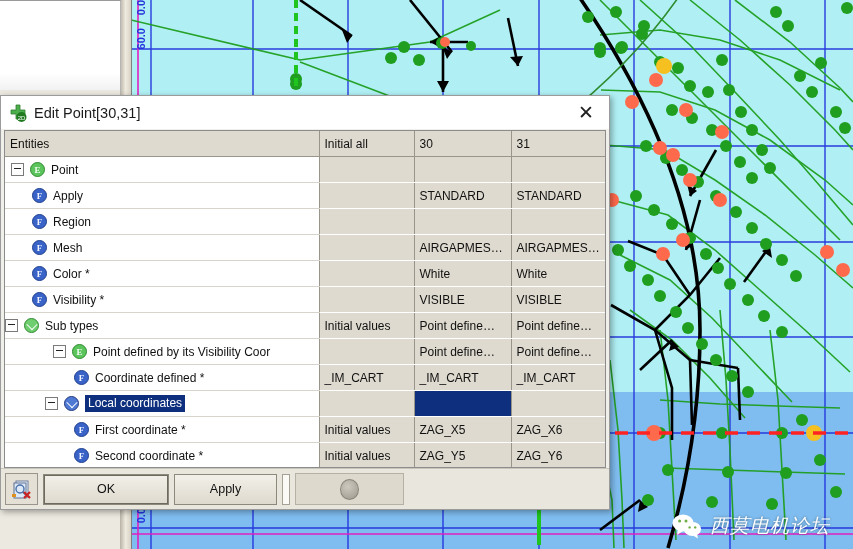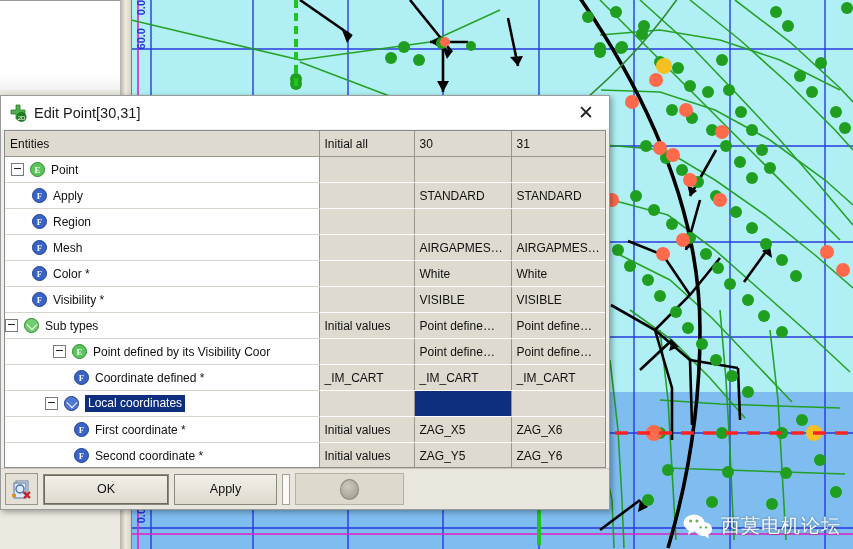--- a/index.html
+++ b/index.html
@@ -238,23 +238,24 @@
   }
   .mini-scroll {
     width: 6px; height: 29px;
     background: #fbfaf6;
     border: 1px solid #a6a195;
   }
 
   
   #watermark {
     position: absolute;
-    right: 12px; bottom: 10px;
+    right: 23px; bottom: 10px;
     display: flex; align-items: center; gap: 8px;
     pointer-events: none;
+    font-style: italic;
   }
   #watermark .wm-text {
     font-family: "DejaVu Sans", sans-serif;
     font-size: 19px;
     color: #ffffff;
     text-shadow: 0 0 3px rgba(0,0,0,0.45);
     letter-spacing: 1px;
   }
 </style>
 </head>

